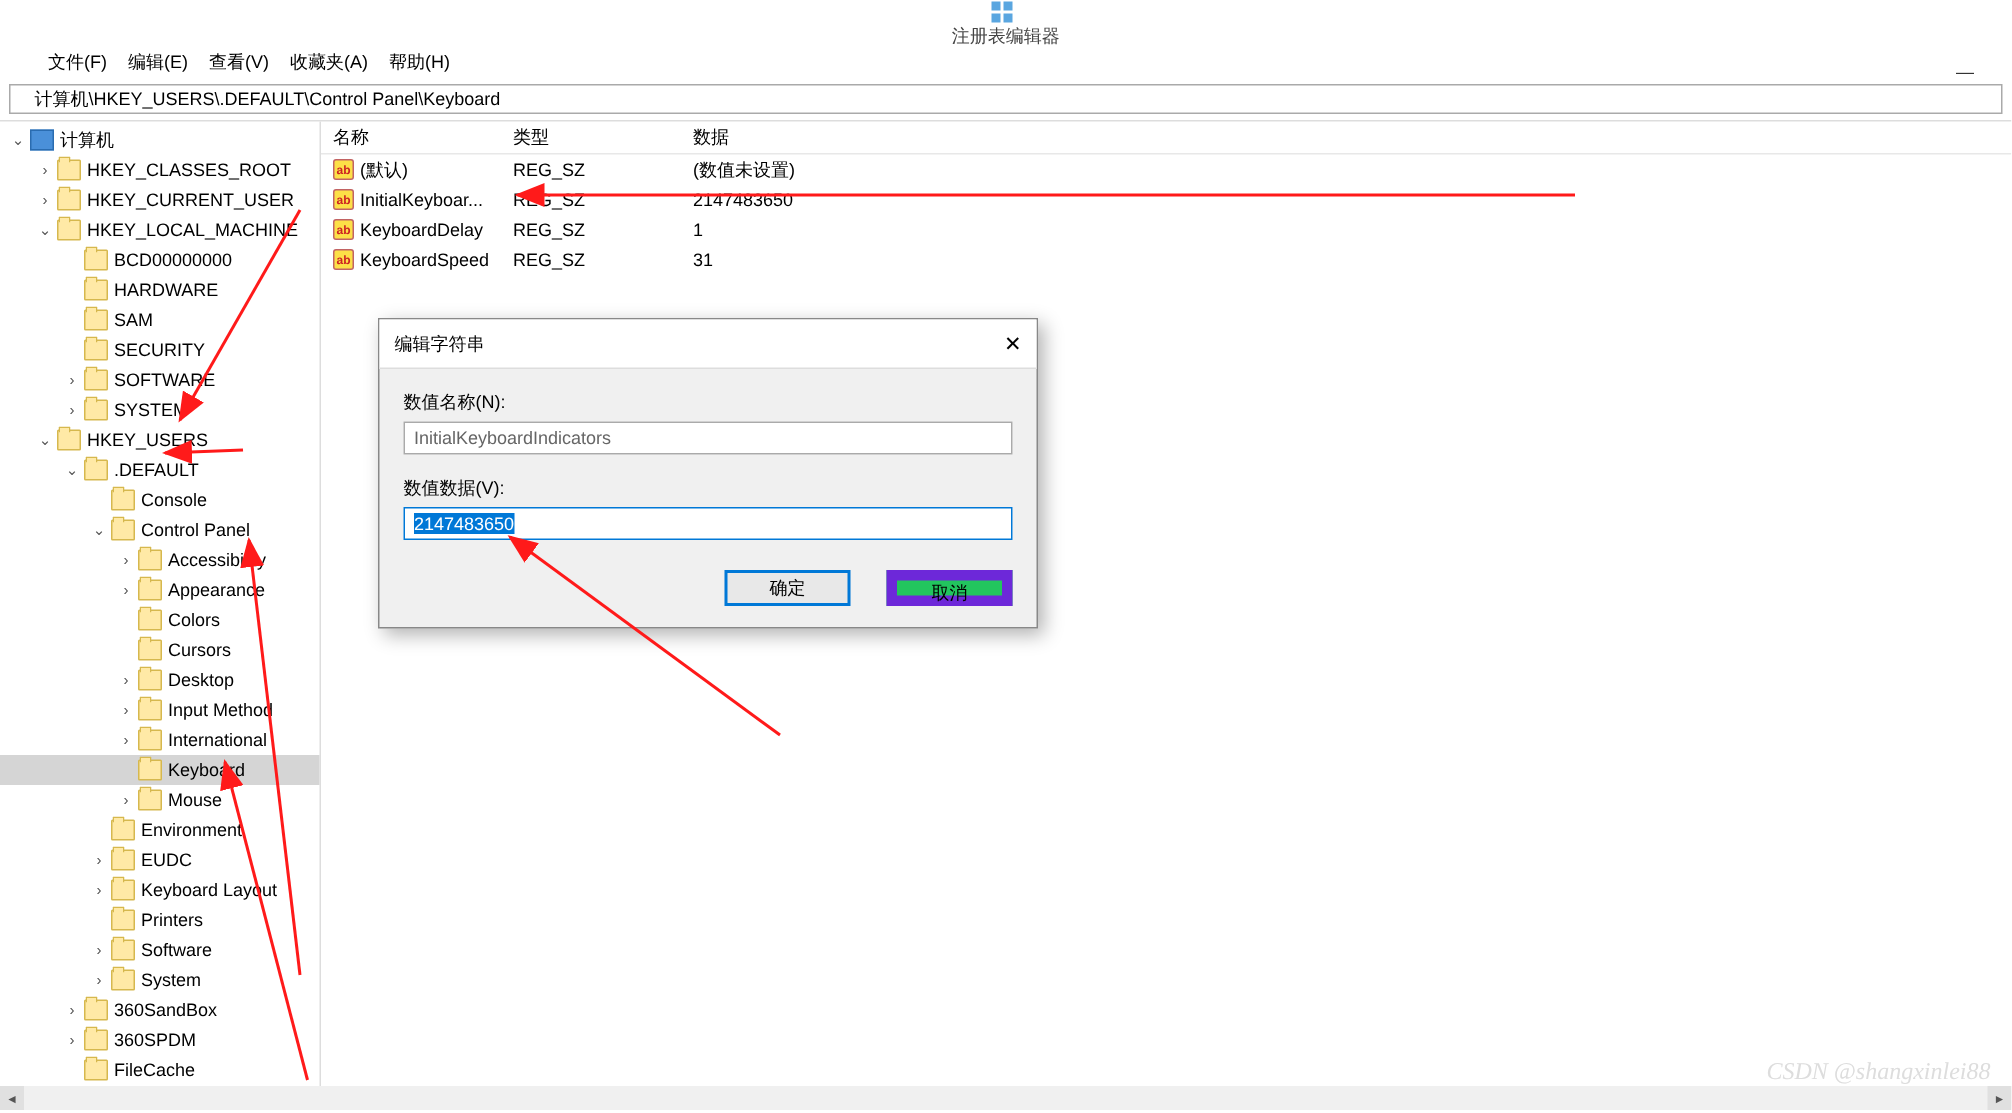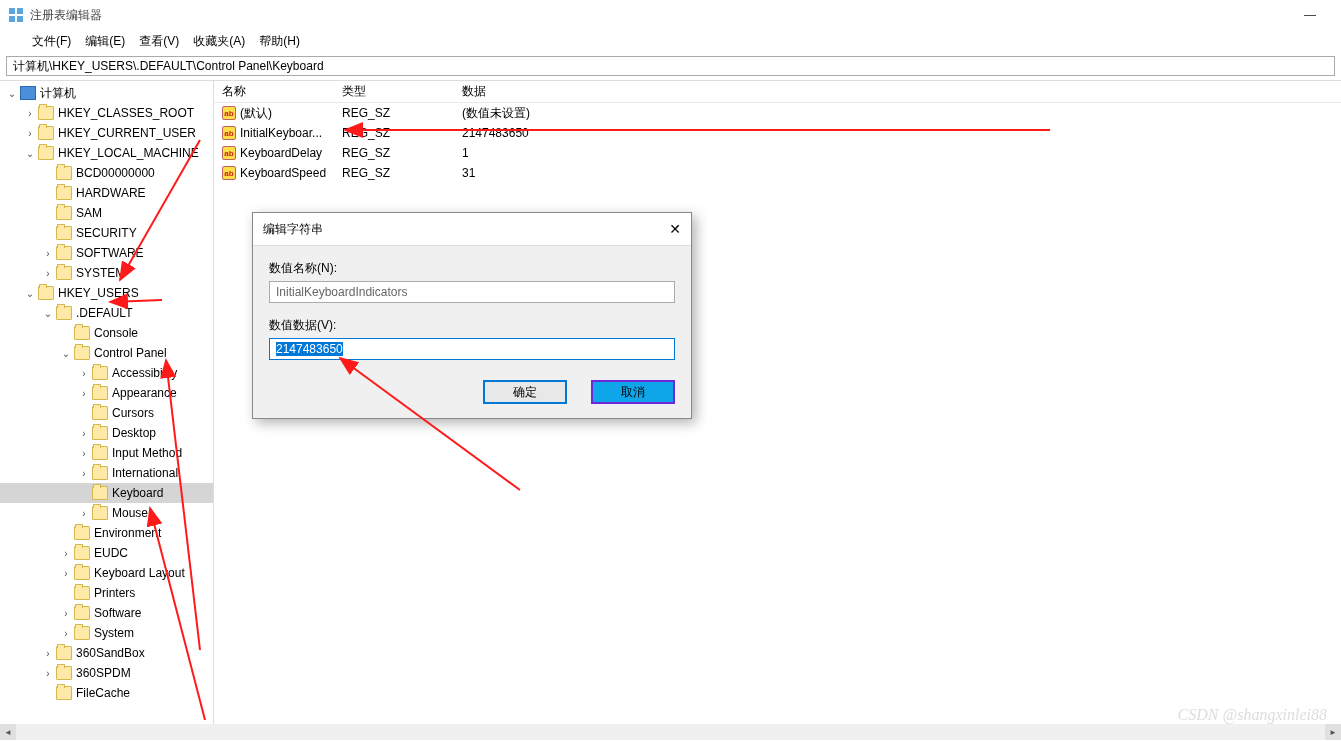--- a/index.html
+++ b/index.html
@@ -1,25 +1,25 @@
 <!DOCTYPE html>
 <html><head>
 <meta charset="utf-8">
 <style>
 * { box-sizing: border-box; margin: 0; padding: 0; }
 body { font-family: "Microsoft YaHei", "Segoe UI", sans-serif; font-size: 12px; background: #fff; color: #000; overflow: hidden; width: 1341px; height: 742px; position: relative; }
-.titlebar { height: 30px; display: flex; align-items: center; padding: 0 8px; background: #fff; }
+.titlebar { height: 30px; display: flex; align-items: center; padding: 0 8px; background: #fff; flex-direction: column; }
 .titlebar .app-icon { width: 16px; height: 16px; margin-right: 6px; }
 .titlebar .app-icon svg { width:16px; height:16px; }
 .titlebar .title { font-size: 12px; color: #444; }
 .titlebar .wincontrols { margin-left:auto; display:flex; }
 .titlebar .wincontrols div { width:46px; height:30px; display:flex; align-items:center; justify-content:center; color:#333; }
 .menubar { height: 22px; display: flex; align-items: center; padding: 0 8px; gap: 14px; font-size: 12px; color: #000; margin-left: 24px; }
 .menubar span { cursor: default; }
-.addressbar { border: 1px solid #aaa; margin: 4px 6px; padding: 2px 6px; height: 20px; display: flex; align-items: center; font-size: 12px; color: #000; }
+.addressbar { border: 1px solid #aaa; margin: 4px 6px; padding: 2px 16px; height: 20px; display: flex; align-items: center; font-size: 12px; color: #000; }
 .main { display: flex; height: calc(742px - 30px - 22px - 28px - 18px); border-top: 1px solid #ddd; }
 .tree { width: 214px; border-right: 1px solid #ddd; overflow-y: scroll; overflow-x:auto; padding: 2px 0; white-space:nowrap; }
 .tree::-webkit-scrollbar { width: 16px; }
 .tree::-webkit-scrollbar-track { background:#f0f0f0; }
 .tree::-webkit-scrollbar-thumb { background:#c0c0c0; }
 .tree-row { display:flex; align-items:center; height:20px; cursor:default; }
 .tree-row.selected { background:#d5d5d5; }
 .chev { width:12px; height:12px; margin-right:2px; display:flex; align-items:center; justify-content:center; font-size:10px; color:#555; }
 .indent { display:inline-block; }
 .folder-icon { width:16px; height:14px; background:#ffe9a6; border:1px solid #d6b84e; border-radius:1px; margin-right:4px; flex-shrink:0; position:relative; }
@@ -39,21 +39,21 @@
 
 .dialog { position:absolute; left:252px; top:212px; width:440px; background:#f0f0f0; border:1px solid #888; box-shadow:4px 4px 12px rgba(0,0,0,0.3); }
 .dialog-title { height:30px; background:#fff; display:flex; align-items:center; padding:16px 10px; font-size:12px; border-bottom:1px solid #ddd; }
 .dialog-title .close { margin-left:auto; font-size:14px; cursor:default; }
 .dialog-body { padding:14px 16px; }
 .dialog-body label { display:block; font-size:12px; margin-bottom:4px; }
 .field-ro { background:#fff; border:1px solid #aaa; padding:3px 6px; font-size:12px; margin-bottom:14px; color:#666; }
 .field-ed { background:#fff; border:1px solid #0078d7; padding:3px 6px; font-size:12px; margin-bottom:14px; }
 .field-ed .sel { background:#0078d7; color:#fff; }
 .dialog-buttons { display:flex; justify-content:flex-end; gap:24px; padding-top:6px; }
-.dialog-buttons button { width:84px; height:24px; font-size:12px; border:2px solid #6d28d9; background:#0ea5e9; cursor:default; }
+.dialog-buttons button { width:84px; height:24px; font-size:12px; border:7px solid #6d28d9; background:#22c55e; cursor:default; }
 .dialog-buttons button.default { border:2px solid #0078d7; background:#e8e8e8; }
 
 .watermark { position:absolute; right:14px; bottom:18px; color:#ddd; font-size:16px; font-style:italic; font-family:Georgia,serif; pointer-events:none; }
 .annot { position:absolute; pointer-events:none; }
 </style>
 </head>
 <body>
 
 <div class="titlebar">
   <span class="app-icon">
@@ -172,20 +172,26 @@
         <span class="indent" style="width: 78px;"></span>
         <span class="chev">›</span>
         <span class="folder-icon"></span>
         <span>Accessibility</span>
       </div>
       <div class="tree-row">
         <span class="indent" style="width: 78px;"></span>
         <span class="chev">›</span>
         <span class="folder-icon"></span>
         <span>Appearance</span>
+      </div>
+      <div class="tree-row">
+        <span class="indent" style="width: 78px;"></span>
+        <span class="chev"></span>
+        <span class="folder-icon"></span>
+        <span>Colors</span>
       </div>
       <div class="tree-row">
         <span class="indent" style="width: 78px;"></span>
         <span class="chev"></span>
         <span class="folder-icon"></span>
         <span>Cursors</span>
       </div>
       <div class="tree-row">
         <span class="indent" style="width: 78px;"></span>
         <span class="chev">›</span>

